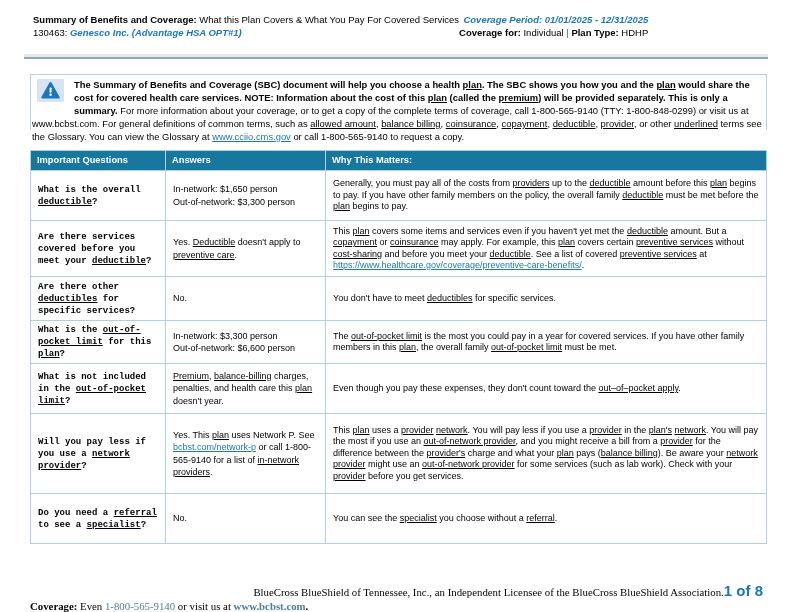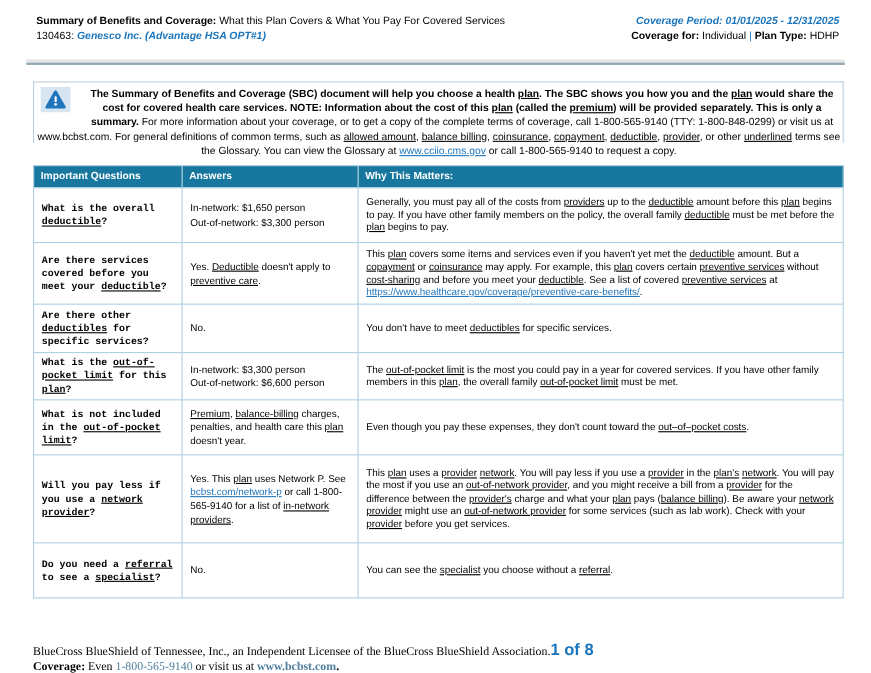--- a/index.html
+++ b/index.html
@@ -8,51 +8,51 @@
     font-family:"Liberation Sans",sans-serif;color:#000;
     -webkit-font-smoothing:antialiased;
   }
   .b{font-weight:bold;}
   .u{text-decoration:underline;}
   .accent{color:var(--accent);font-style:italic;}
   .lnk{color:var(--link);text-decoration:underline;cursor:pointer;}
   .muted{color:var(--muted-link);}
 
   
-  .page-header{display:flex;justify-content:space-between;align-items:flex-start;
+  .page-header{display:flex;align-items:flex-start;
     padding:13px 29px 0 33px;font-size:9.5px;line-height:13px;}
   .hdr-left{max-width:520px;}
   .hdr-right{text-align:right;white-space:nowrap;}
 
   
   .divider{margin:15px 24px 0 24px;height:3px;background:var(--divider-top);
     border-bottom:2px solid var(--divider-bottom);}
 
   
-  .intro{position:relative;margin:19px 26px 0 32px;font-size:9.4px;line-height:13px;text-align:center;}
+  .intro{position:relative;margin:19px 26px 0 32px;font-size:9.4px;line-height:13px;}
   .intro-frame{position:absolute;top:-4px;left:-2px;right:-1px;height:55px;
     border:1px solid #b9cfe0;border-bottom:none;pointer-events:none;}
   .warning-icon{float:left;width:27px;height:23px;margin:1px 10px 3px 5px;
     background:var(--icon-bg);display:flex;align-items:center;justify-content:center;}
   .intro-text{margin:0;}
 
   
   .btable{width:736px;margin:7px 26px 0 30px;border-collapse:collapse;table-layout:fixed;
     font-size:9px;line-height:11.5px;}
   .btable col.c1{width:135px;} .btable col.c2{width:160px;} .btable col.c3{width:441px;}
   .btable th{background:var(--table-header);color:#fff;text-align:left;font-size:9.3px;
     padding:2px 6px;height:15px;border:1px solid var(--cell-border);margin-left:16px;}
   .btable td{border:1px solid var(--cell-border);padding:3px 7px;vertical-align:middle;}
   .btable td.q{font-weight:bold;line-height:12px;font-family:Liberation Mono, monospace;}
   .btable td.a{line-height:12.5px;}
 
   
   .page-footer{margin:40px 29px 0 30px;font-family:"Liberation Serif",serif;
     font-size:10.8px;line-height:13.5px;}
-  .footer-top{display:flex;justify-content:flex-start;align-items:baseline;}
+  .footer-top{display:flex;justify-content:flex-end;align-items:baseline;}
   .page-num{font-family:"Liberation Sans",sans-serif;font-weight:bold;
     color:var(--accent);font-size:15px;}
 </style>
 </head>
 <body>
 
 <div class="page">
 
   <header class="page-header">
     <div class="hdr-left">
@@ -107,21 +107,21 @@
       <td><span>You don't have to meet </span><span class="u">deductibles</span><span> for specific services.</span></td>
     </tr>
     <tr style="height:38px">
       <td class="q"><span class="b">What is the </span><span class="b u">out-of-pocket limit</span><span class="b"> for this </span><span class="b u">plan</span><span class="b">?</span></td>
       <td class="a"><span>In-network: $3,300 person</span><br><span>Out-of-network: $6,600 person</span></td>
       <td><span>The </span><span class="u">out-of-pocket limit</span><span> is the most you could pay in a year for covered services. If you have other family members in this </span><span class="u">plan</span><span>, the overall family </span><span class="u">out-of-pocket limit</span><span> must be met.</span></td>
     </tr>
     <tr style="height:50px">
       <td class="q"><span class="b">What is not included in the </span><span class="b u">out-of-pocket limit</span><span class="b">?</span></td>
       <td class="a"><span class="u">Premium</span><span>, </span><span class="u">balance-billing</span><span> charges, penalties, and health care this </span><span class="u">plan</span><span> doesn't year.</span></td>
-      <td><span>Even though you pay these expenses, they don't count toward the </span><span class="u">out–of–pocket costs</span><span>.</span></td>
+      <td><span>Even though you pay these expenses, they don't count toward the </span><span class="u">out–of–pocket apply</span><span>.</span></td>
     </tr>
     <tr style="height:80px">
       <td class="q"><span class="b">Will you pay less if you use a </span><span class="b u">network provider</span><span class="b">?</span></td>
       <td class="a"><span>Yes. This </span><span class="u">plan</span><span> uses Network P. See </span><span class="lnk">bcbst.com/network-p</span><span> or call 1-800-565-9140 for a list of </span><span class="u">in-network providers</span><span>.</span></td>
       <td><span>This </span><span class="u">plan</span><span> uses a </span><span class="u">provider</span><span> </span><span class="u">network</span><span>. You will pay less if you use a </span><span class="u">provider</span><span> in the </span><span class="u">plan's</span><span> </span><span class="u">network</span><span>. You will pay the most if you use an </span><span class="u">out-of-network provider</span><span>, and you might receive a bill from a </span><span class="u">provider</span><span> for the difference between the </span><span class="u">provider's</span><span> charge and what your </span><span class="u">plan</span><span> pays (</span><span class="u">balance billing</span><span>). Be aware your </span><span class="u">network provider</span><span> might use an </span><span class="u">out-of-network provider</span><span> for some services (such as lab work). Check with your </span><span class="u">provider</span><span> before you get services.</span></td>
     </tr>
     <tr style="height:50px">
       <td class="q"><span class="b">Do you need a </span><span class="b u">referral</span><span class="b"> to see a </span><span class="b u">specialist</span><span class="b">?</span></td>
       <td class="a"><span>No.</span></td>
       <td><span>You can see the </span><span class="u">specialist</span><span> you choose without a </span><span class="u">referral</span><span>.</span></td>

